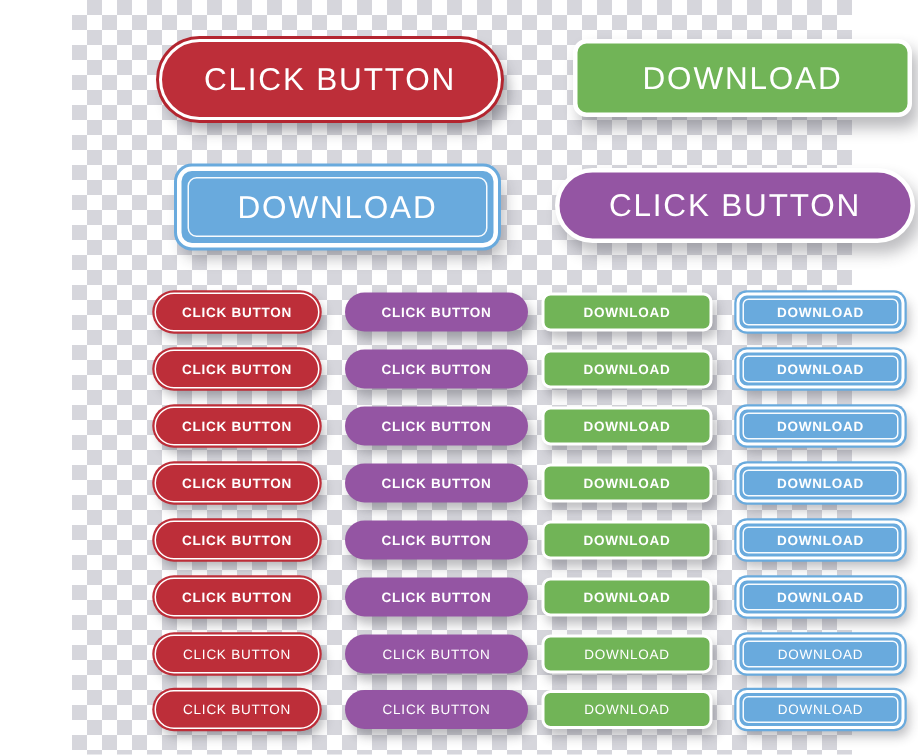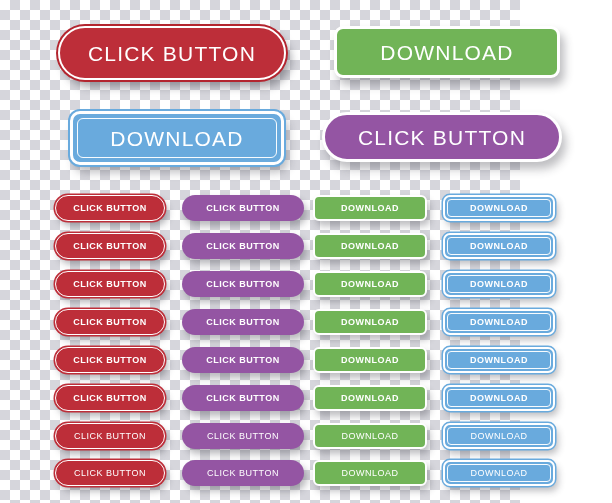--- a/index.html
+++ b/index.html
@@ -18,20 +18,21 @@
   #canvas {
     position: relative;
     width: 520px;
     height: 503px;
     background-color: #ffffff;
     background-image:
       linear-gradient(45deg, #d6d6dc 25%, transparent 25%, transparent 75%, #d6d6dc 75%, #d6d6dc),
       linear-gradient(45deg, #d6d6dc 25%, transparent 25%, transparent 75%, #d6d6dc 75%, #d6d6dc);
     background-size: 20px 20px;
     background-position: 0 0, 10px 10px;
+    margin-left: 48px;
   }
 
   
   .btn {
     position: absolute;
     box-sizing: border-box;
     display: flex;
     align-items: center;
     justify-content: center;
     color: #ffffff;

